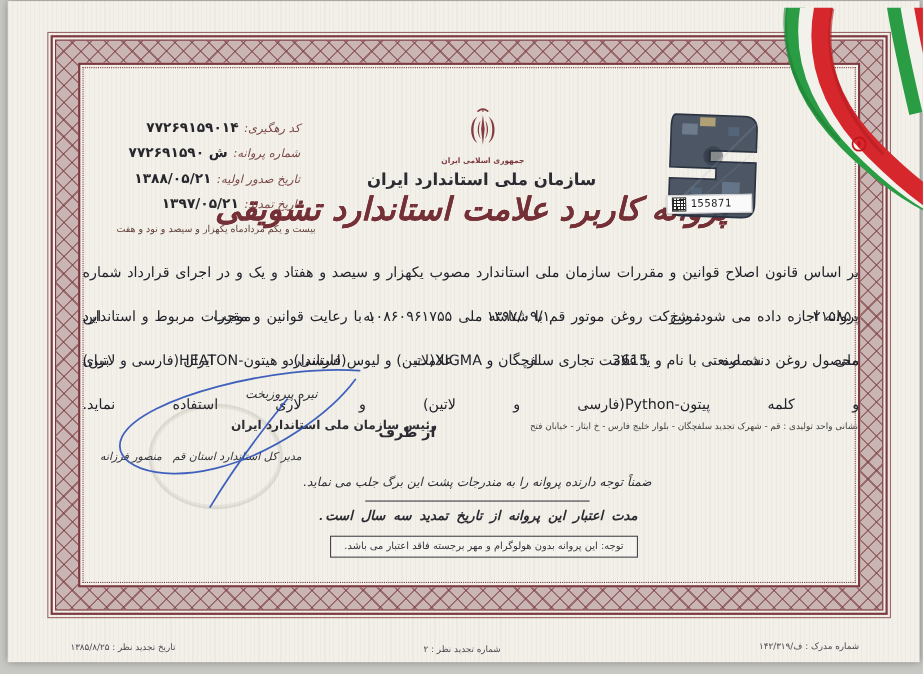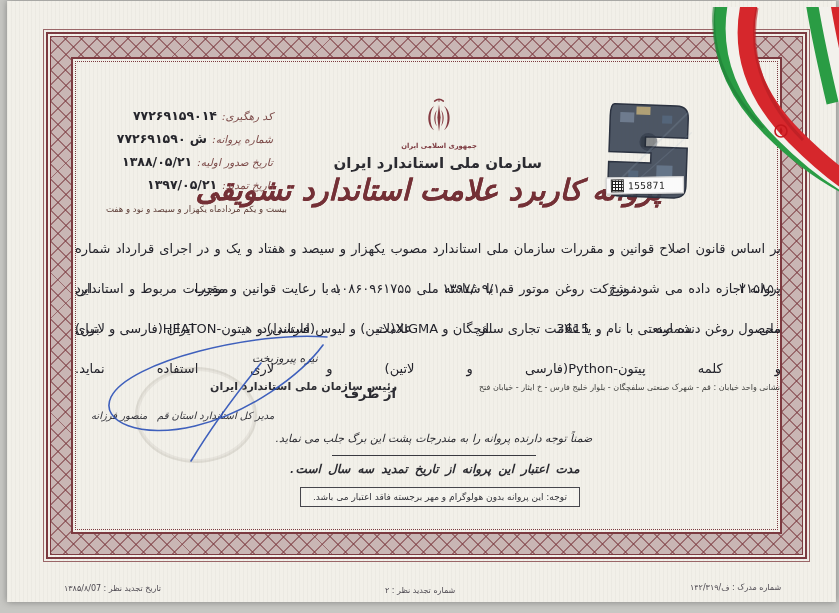--- a/index.html
+++ b/index.html
@@ -63,21 +63,21 @@
   .serial{font-family:"DejaVu Sans Mono",monospace;font-size:9.5px;color:#1d1d1d;letter-spacing:.5px;}
   
   .ribbon{left:686px;top:6px;width:153px;height:218px;z-index:3;pointer-events:none;}
   
   .bodytext{left:68px;top:228px;width:706px;direction:rtl;color:#23232b;}
   .ln1,.ln2,.ln3{height:40px;overflow:visible;font-size:13px;direction:rtl;
     text-align:justify;text-align-last:justify;color:#23232b;}
   
   .fromlabel{left:296px;top:385px;font-size:13px;font-weight:bold;color:#2b2b31;margin-left:41px;}
   .address{right:56px;top:382px;font-size:8px;color:#41413f;direction:rtl;white-space:nowrap;}
-  .headname{left:216px;top:351px;font-size:11px;color:#2e2e34;font-style:italic;white-space:nowrap;margin-left:29px;}
+  .headname{left:216px;top:351px;font-size:11px;color:#2e2e34;font-style:italic;white-space:nowrap;}
   .headtitle{left:165px;top:379px;font-size:11px;font-weight:bold;color:#2e2e34;white-space:nowrap;margin-left:38px;}
   .depname{left:84px;top:409px;font-size:10px;color:#33333a;font-style:italic;white-space:nowrap;}
   .deptitle{left:150px;top:409px;font-size:10px;color:#33333a;font-style:italic;white-space:nowrap;}
   .seal{left:128px;top:366px;width:118px;height:92px;border-radius:50%;
     border:2px solid rgba(130,120,108,.18);box-shadow:inset 0 0 0 2px rgba(130,120,108,.10);}
   .sig{left:78px;top:322px;width:260px;height:150px;z-index:3;}
   
   .backnote{left:215px;top:431px;width:424px;text-align:center;font-size:11px;
     font-style:italic;color:#2d2d33;direction:rtl;}
   .divider{left:325px;top:454px;width:204px;border-top:1px solid #3a3a40;}
@@ -190,35 +190,35 @@
   </div>
 
   <div class="abs bodytext">
     <div class="ln1" style="line-height:40px;">بر اساس قانون اصلاح قوانین و مقررات سازمان ملی استاندارد مصوب یکهزار و سیصد و هفتاد و یک و در اجرای قرارداد شماره ۲۱۵۸۵۰ مورخ ۱۳۹۷/۰۹/۱۰ به موجب این</div>
     <div class="ln2" style="line-height:40px;">پروانه اجازه داده می شود: شرکت روغن موتور قم با شناسه ملی ۱۰۸۶۰۹۶۱۷۵۵ با رعایت قوانین و مقررات مربوط و استاندارد ملی شماره 3615 از علامت استاندارد ایران برای</div>
     <div class="ln3" style="line-height:40px;">محصول روغن دنده صنعتی با نام و یا علامت تجاری سلفچگان و XIGMA(لاتین) و لیوس(فارسی) و هیتون-HEATON(فارسی و لاتین) و کلمه پیتون-Python(فارسی و لاتین) و لاری استفاده نماید.</div>
   </div>
 
   <div class="abs seal"></div>
   <div class="abs fromlabel rtl">از طرف</div>
-  <div class="abs address">نشانی واحد خیابان : قم - شهرک صنعتی سلفچگان - بلوار خلیج فارس - خ ایثار - خیابان فتح</div>
+  <div class="abs address">نشانی واحد تولیدی : قم - شهرک تجدید سلفچگان - بلوار خلیج فارس - خ ایثار - خیابان فتح</div>
   <div class="abs headname rtl">نیره پیروزبخت</div>
   <div class="abs headtitle rtl">رئیس سازمان ملی استاندارد ایران</div>
   <div class="abs depname rtl">منصور فرزانه</div>
   <div class="abs deptitle rtl">مدیر کل استاندارد استان قم</div>
   <div class="abs sig">
     <svg width="260" height="150" viewBox="0 0 260 150">
       <g fill="none" stroke="#2c51b8" stroke-width="1.6" stroke-linecap="round" opacity="0.9">
         <path d="M242 14 C170 8 44 38 26 74 C14 99 56 116 110 103 C164 90 216 52 238 22"></path>
         <path d="M176 40 C150 72 124 108 106 138"></path>
       </g>
     </svg>
   </div>
 
   <div class="abs backnote">ضمناً توجه دارنده پروانه را به مندرجات پشت این برگ جلب می نماید.</div>
   <div class="abs divider"></div>
   <div class="abs validity">مدت اعتبار این پروانه از تاریخ تمدید سه سال است.</div>
   <div class="abs warnbox">توجه: این پروانه بدون هولوگرام و مهر برجسته فاقد اعتبار می باشد.</div>
 </div>
 
-<div class="abs foot foot-rev-date">تاریخ تجدید نظر : ۱۳۸۵/۸/07</div>
+<div class="abs foot foot-rev-date">تاریخ تجدید نظر : ۱۳۸۵/۸/۲۵</div>
 <div class="abs foot foot-rev-no">شماره تجدید نظر : ۲</div>
 <div class="abs foot foot-doc-no">شماره مدرک : ف/۱۴۲/۳۱۹</div>
 
 </body></html>

